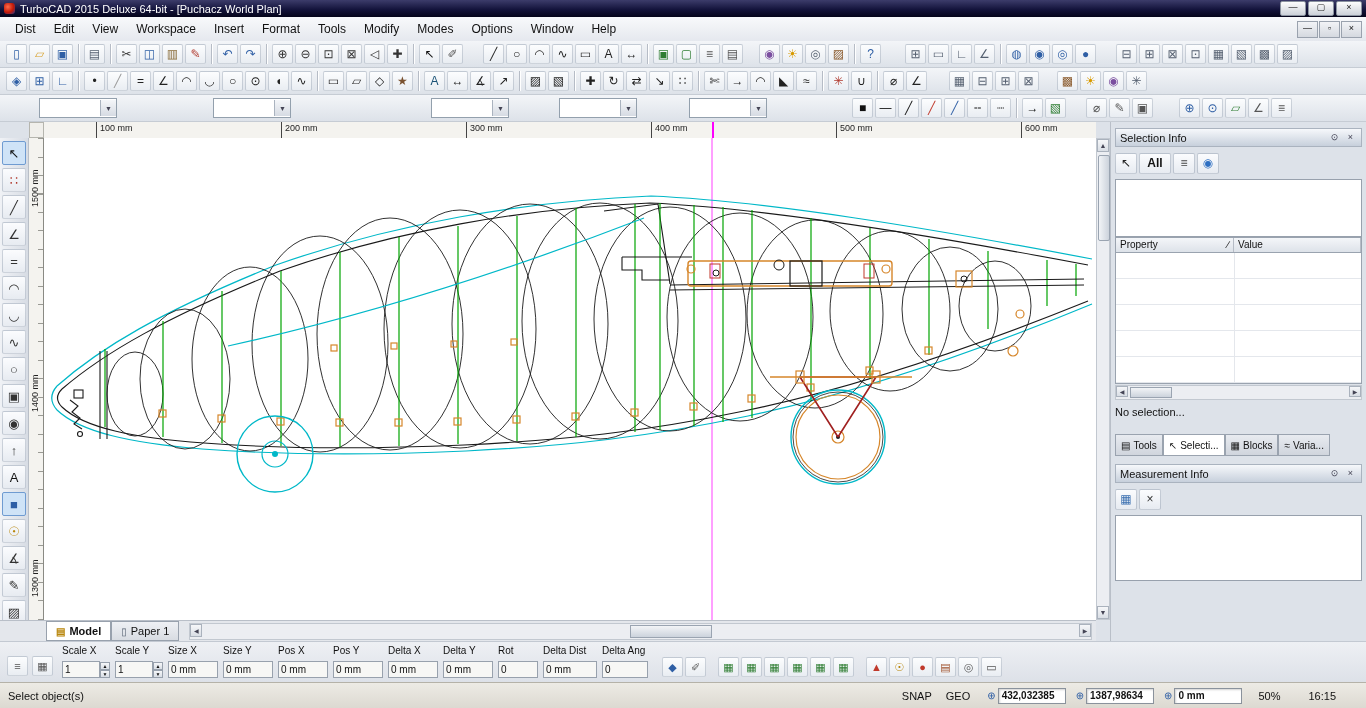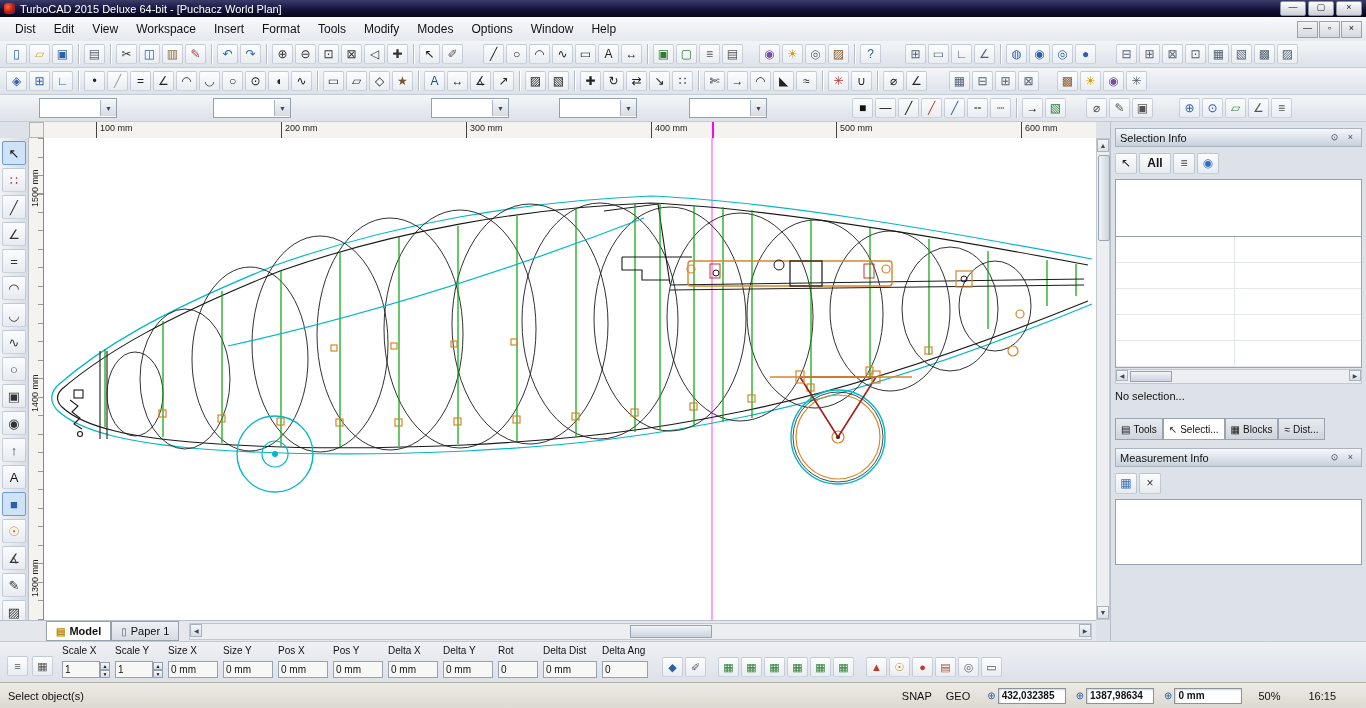--- a/index.html
+++ b/index.html
@@ -513,20 +513,27 @@
       <span class="ph-icon">×</span>
     </span>
   </div>
   <div class="pi-toolbar">
       <span class="pi-icon" style="color: rgb(34, 34, 34);">↖</span>
       <span class="pi-icon tb-text">All</span>
       <span class="pi-icon" style="color: rgb(68, 68, 68);">≡</span>
       <span class="pi-icon" style="color: rgb(46, 111, 194);">◉</span>
     </div>
   <div class="pi-list"></div>
+  <div class="grid-head">
+    <span class="gh-cell gh-c1">
+      <span>Property</span>
+      <span>∕</span>
+    </span>
+    <span class="gh-cell" style="flex:1">Value</span>
+  </div>
   <div class="grid-body">
     <span class="grid-vline"></span>
   </div>
   <div class="mini-scroll">
     <span class="ms-arr" style="left:0">◀</span>
     <span class="ms-thumb"></span>
     <span class="ms-arr" style="right:0">▶</span>
   </div>
   <div class="no-selection">No selection...</div>
   <div class="bottom-tabs">
@@ -537,21 +544,21 @@
     <span class="btab active">
       <span class="bt-ico">↖</span>
       <span>Selecti...</span>
     </span>
     <span class="btab">
       <span class="bt-ico">▦</span>
       <span>Blocks</span>
     </span>
     <span class="btab">
       <span class="bt-ico">≈</span>
-      <span>Dist...</span>
+      <span>Varia...</span>
     </span>
   </div>
   <div class="phead" style="margin-top:8px">
     <span>Measurement Info</span>
     <span class="ph-icons">
       <span class="ph-icon">⊙</span>
       <span class="ph-icon">×</span>
     </span>
   </div>
   <div class="pi-toolbar">

